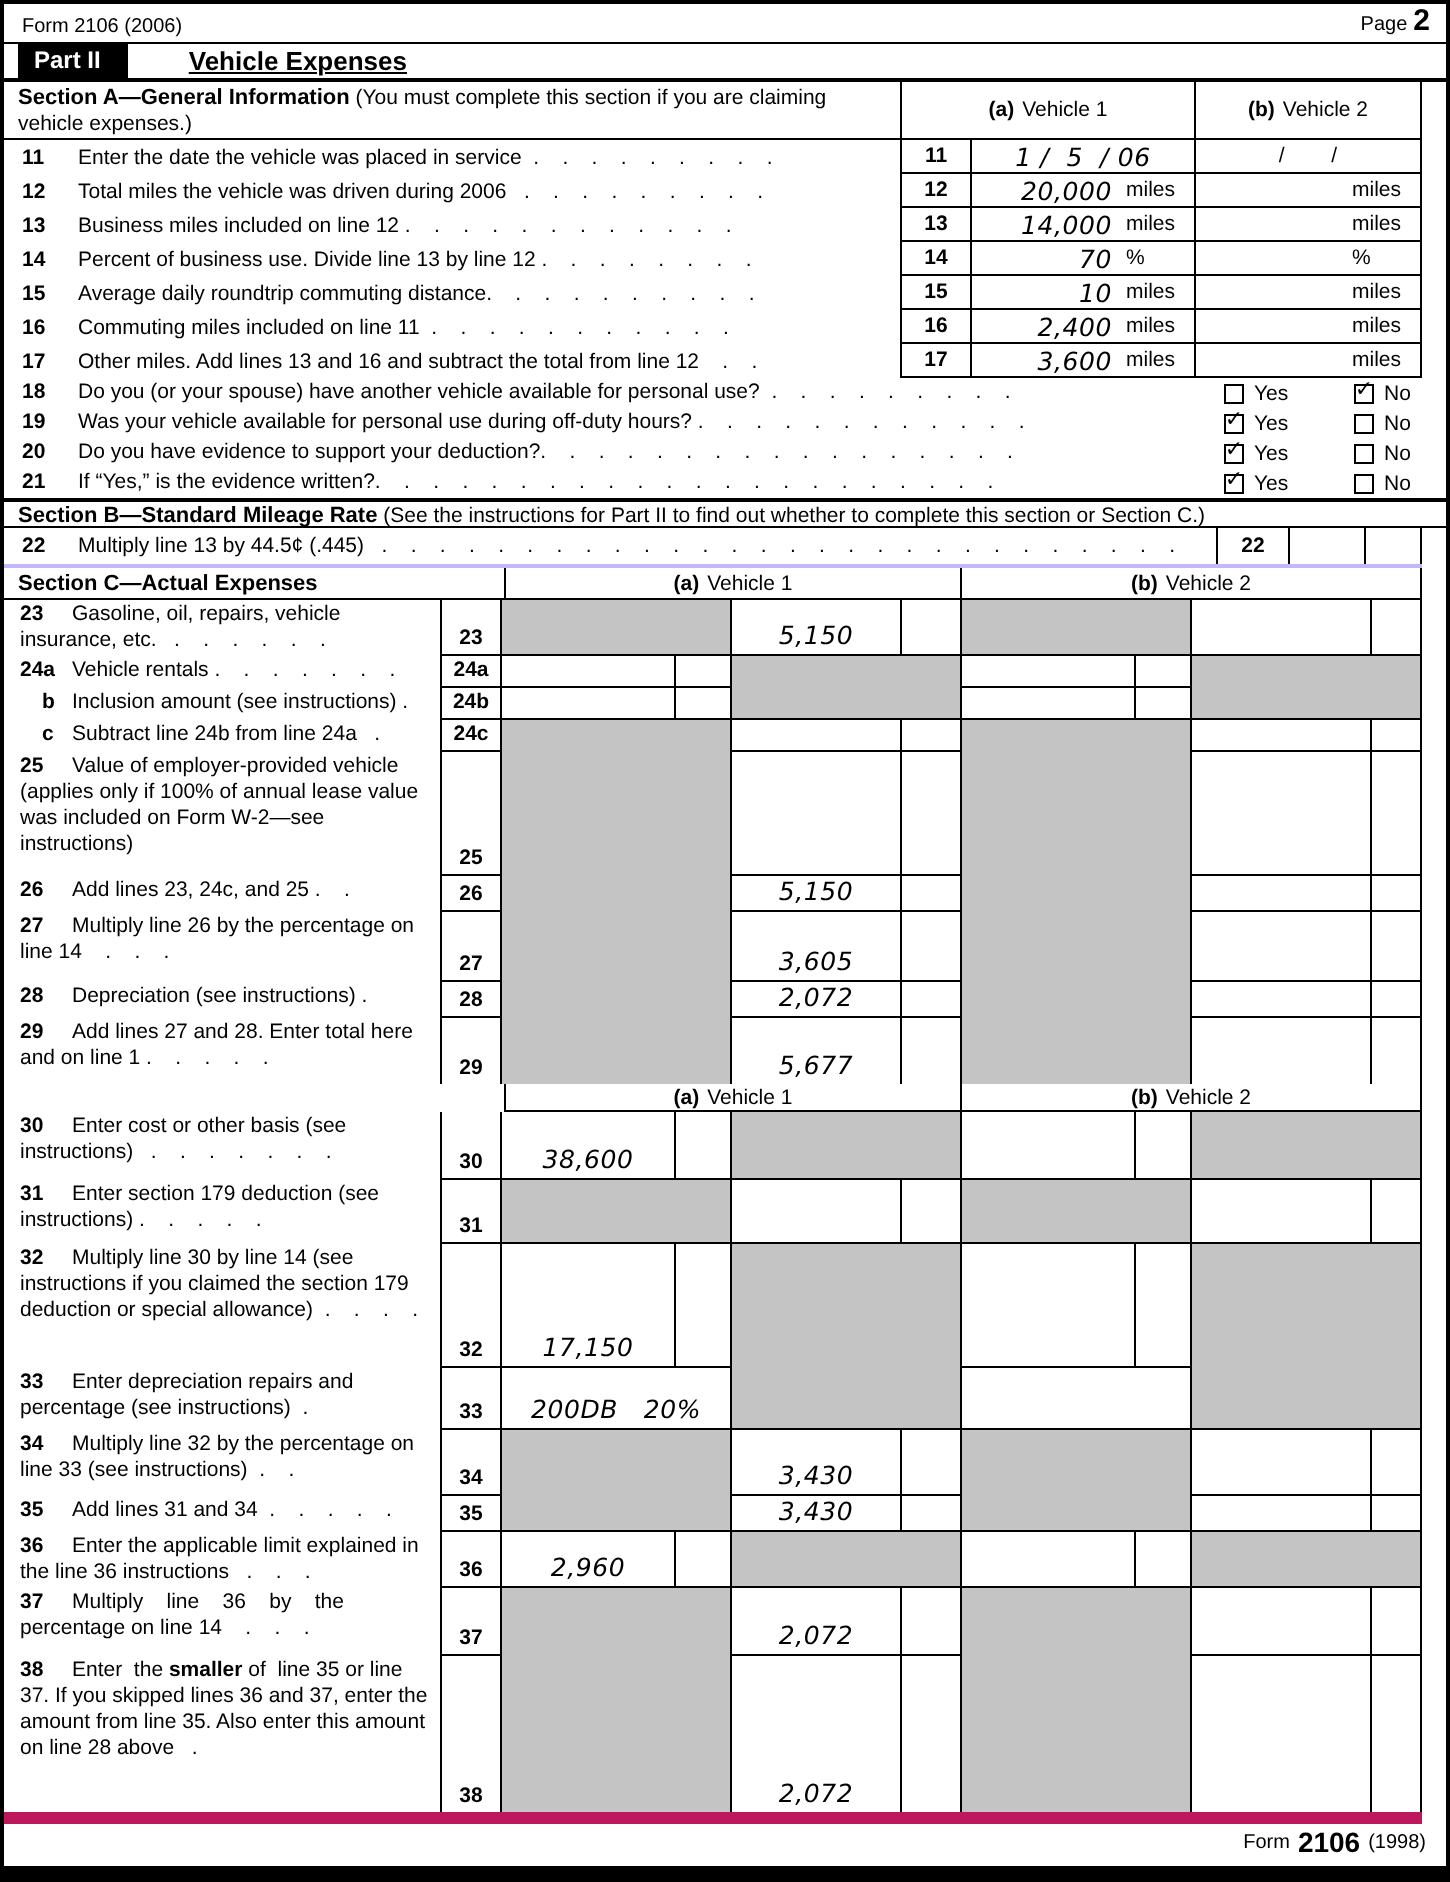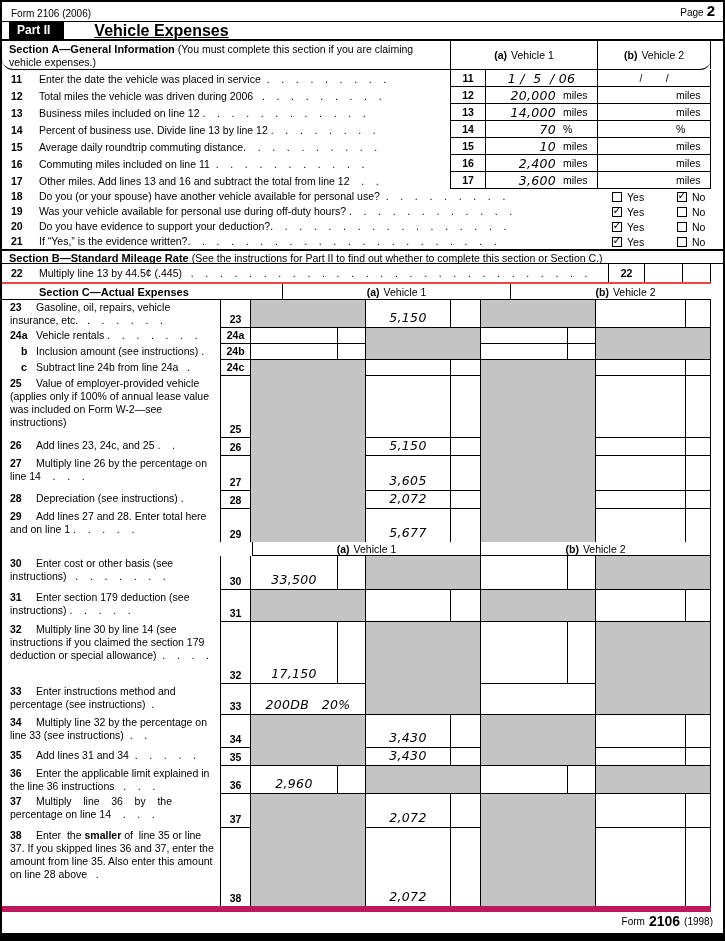--- a/index.html
+++ b/index.html
@@ -8,33 +8,33 @@
   width: 725px; height: 941px; background: #fff; position: relative;
   border: 2px solid #000; font-family: "Liberation Sans", sans-serif; color:#000;
   overflow: hidden;
 }
 
 .hdr { height: 19px; display: flex; justify-content: space-between; align-items: flex-end; padding: 0 8px 2px 9px; font-size: 10px; }
 .hdr .pagelbl { font-size: 10px; }
 .hdr .pagenum { font-size: 15px; font-weight: bold; margin-left: 3px; }
 .partbar { border-top: 1px solid #000; border-bottom: 2px solid #000; height: 20px; display: flex; align-items: center; padding-left: 7px; text-decoration: underline; }
 .partbox { background: #000; color: #fff; font-weight: bold; font-size: 12px; padding: 2px 14px 3px 8px; }
-.parttitle { font-weight: bold; font-size: 16px; margin-left: 30px; }
+.parttitle { font-weight: bold; font-size: 13px; margin-left: 30px; }
 
 .bl { border-left: 1px solid #000; }
 .br { border-right: 1px solid #000; }
 .bb { border-bottom: 1px solid #000; }
 .cg { background: #c4c4c4; }
 .s2 { grid-column: span 2; }
 .hw { font-family: "DejaVu Sans", sans-serif; font-style: italic; font-size: 12.5px; letter-spacing: .3px; white-space: pre; }
 .pr { white-space: pre; font-size: 10.5px; }
 .lbl { white-space: pre-wrap; overflow: hidden; }
 .dn { font-weight: bold; display: inline-block; width: 28px; }
 
-.saHdr { display: grid; grid-template-columns: 448px 147px 114px; width: 709px; height: 29px; border-bottom: 1px solid #000; border-radius: 11px; }
+.saHdr { display: grid; grid-template-columns: 448px 147px 114px; width: 709px; height: 29px; border-bottom: 1px solid #000; }
 .saTitle { font-size: 10.5px; line-height: 13px; padding: 2px 6px 0 7px; }
 .saTitle b { font-size: 11px; }
 .vcol { border-left: 1px solid #000; display: flex; align-items: center; justify-content: center; font-size: 10.5px; }
 .vcol b { margin-right: 4px; }
 .aGrid { display: grid; grid-template-columns: 448px 35px 112px 114px; width: 709px; }
 .aRow { display: contents; }
 .aDesc { font-size: 10.5px; display: flex; align-items: center; padding-left: 9px; overflow: hidden; }
 .aNum { font-weight: bold; font-size: 10.5px; display: flex; align-items: center; justify-content: center; }
 .aVal { display: flex; align-items: center; justify-content: flex-end; padding-right: 5px; overflow: hidden; }
 .aVal .unit { width: 36px; padding-left: 7px; font-size: 10.5px; text-align: left; flex-shrink: 0; }
@@ -52,21 +52,21 @@
 .cb.checked .tick { display: block; }
 .ynT { margin-left: 5px; }
 
 .secBar { border-top: 2px solid #000; font-size: 10.5px; padding: 1px 4px 0 7px; }
 .secBar b, .cBarTitle b { font-size: 11px; }
 .bBar { height: 15px; border-bottom: 1px solid #000; }
 .r22 { display: grid; grid-template-columns: 606px 37px 37px 29px; width: 709px; height: 18px; font-size: 10.5px; }
 .r22 .lab { display: flex; align-items: center; padding-left: 9px; overflow: hidden; }
 .r22 .nb { font-weight: bold; display: flex; align-items: center; justify-content: center; }
 
-.cBar { display: grid; grid-template-columns: 250px 228px 231px; width: 709px; height: 18px; border-top: 2px solid #ef4444; border-bottom: 1px solid #000; padding-left: 30px; }
+.cBar { display: grid; grid-template-columns: 250px 228px 231px; width: 709px; height: 18px; border-top: 2px solid #c4b5fd; border-bottom: 1px solid #000; }
 .cBarTitle { display: flex; align-items: center; padding-left: 7px; font-size: 10.5px; }
 .dTitle { height: 15px; border-bottom: 1px solid #000; }
 .dVh { display: grid; grid-template-columns: 250px 228px 231px; width: 709px; height: 14px; }
 
 .tGrid { display: grid; grid-template-columns: 218px 30px 87px 28px 85px 30px 87px 28px 90px 26px; width: 709px; }
 .tGrid.dBot { border-bottom: 6px solid #be185d; }
 .tRow { display: contents; }
 .tDesc { font-size: 10.5px; line-height: 13px; padding: 1px 2px 0 8px; overflow: hidden; }
 .tDesc .dn { width: 26px; }
 .tDesc .dn.sub { padding-left: 11px; font-weight: bold; }
@@ -448,21 +448,21 @@
         <span>Vehicle 2</span>
       </div>
   </div>
 
   <div class="tGrid dBot">
 
     <div class="tRow">
       <div class="tDesc" style="height:34px"><span class="lbl"><span class="dn">30</span><span>Enter cost or other basis (see instructions)   .    .    .    .    .    .    .</span></span></div>
       <div class="tNum bl bb">30</div>
       <div class="vcell bl bb">
-          <span class="hw">33,500</span>
+          <span class="hw">38,600</span>
         </div>
       <div class="bl bb"></div>
       <div class="s2 cg bl bb"></div>
       <div class="vcell bl bb">
           <span class="hw"></span>
         </div>
       <div class="bl bb"></div>
       <div class="s2 cg bl br bb"></div>
     </div>
 
@@ -490,21 +490,21 @@
       <div class="bl bb"></div>
       <div class="s2 cg bl"></div>
       <div class="vcell bl bb">
           <span class="hw"></span>
         </div>
       <div class="bl bb"></div>
       <div class="s2 cg bl br"></div>
     </div>
 
     <div class="tRow">
-      <div class="tDesc" style="height:31px"><span class="lbl"><span class="dn">33</span><span>Enter instructions method and percentage (see instructions)  .</span></span></div>
+      <div class="tDesc" style="height:31px"><span class="lbl"><span class="dn">33</span><span>Enter depreciation repairs and percentage (see instructions)  .</span></span></div>
       <div class="tNum bl bb">33</div>
       <div class="s2 vcell bl bb">
           <span class="hw">200DB   20%</span>
         </div>
       <div class="s2 cg bl bb"></div>
       <div class="s2 vcell bl bb">
           <span class="hw"></span>
         </div>
       <div class="s2 cg bl br bb"></div>
     </div>

